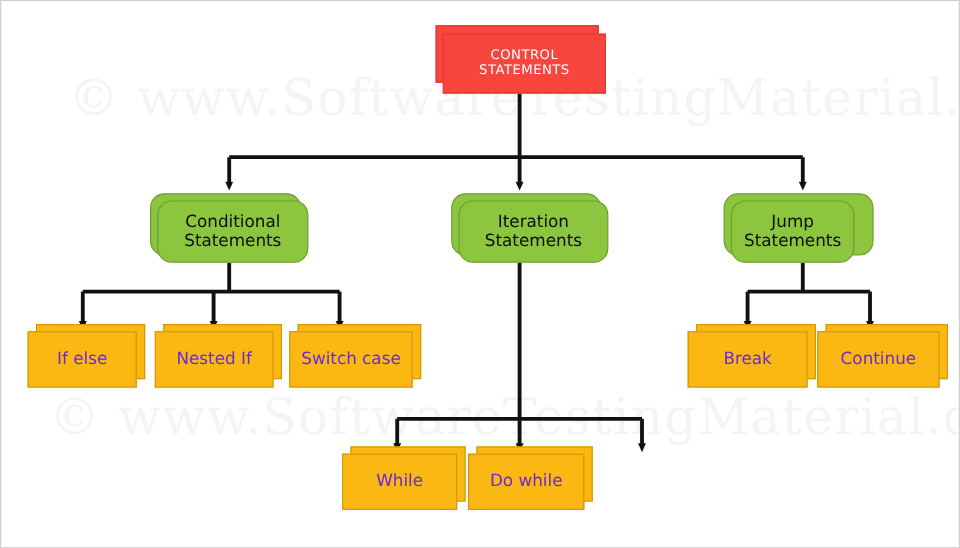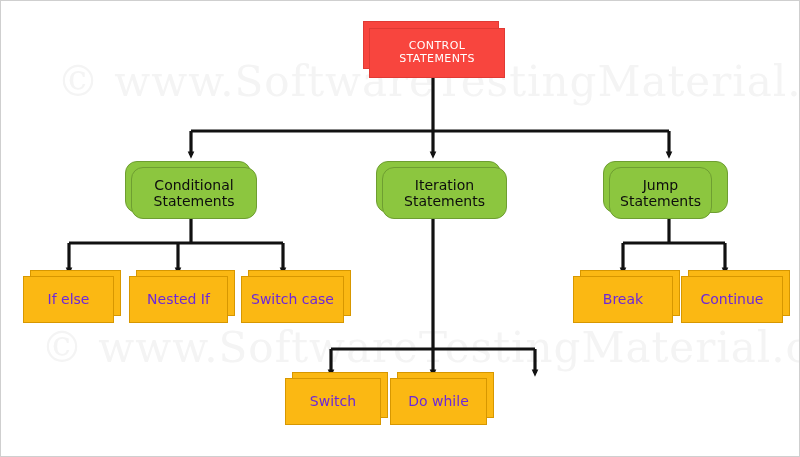--- a/index.html
+++ b/index.html
@@ -172,21 +172,21 @@
   <div class="node orange" style="left:680px;top:269px;width:109px;height:54px;">
     <div class="lyr back" style="left:7px;top:0;width:102px;height:46px;"></div>
     <div class="lyr front" style="left:0;top:6px;width:102px;height:47px;">
       <div class="label">Continue</div>
     </div>
   </div>
 
   <div class="node orange" style="left:284px;top:371px;width:103px;height:54px;">
     <div class="lyr back" style="left:7px;top:0;width:96px;height:46px;"></div>
     <div class="lyr front" style="left:0;top:6px;width:96px;height:47px;">
-      <div class="label">Switch</div>
+      <div class="label">While</div>
     </div>
   </div>
 
   <div class="node orange" style="left:389px;top:371px;width:104px;height:54px;">
     <div class="lyr back" style="left:7px;top:0;width:97px;height:46px;"></div>
     <div class="lyr front" style="left:0;top:6px;width:97px;height:47px;">
       <div class="label">Do while</div>
     </div>
   </div>
 

